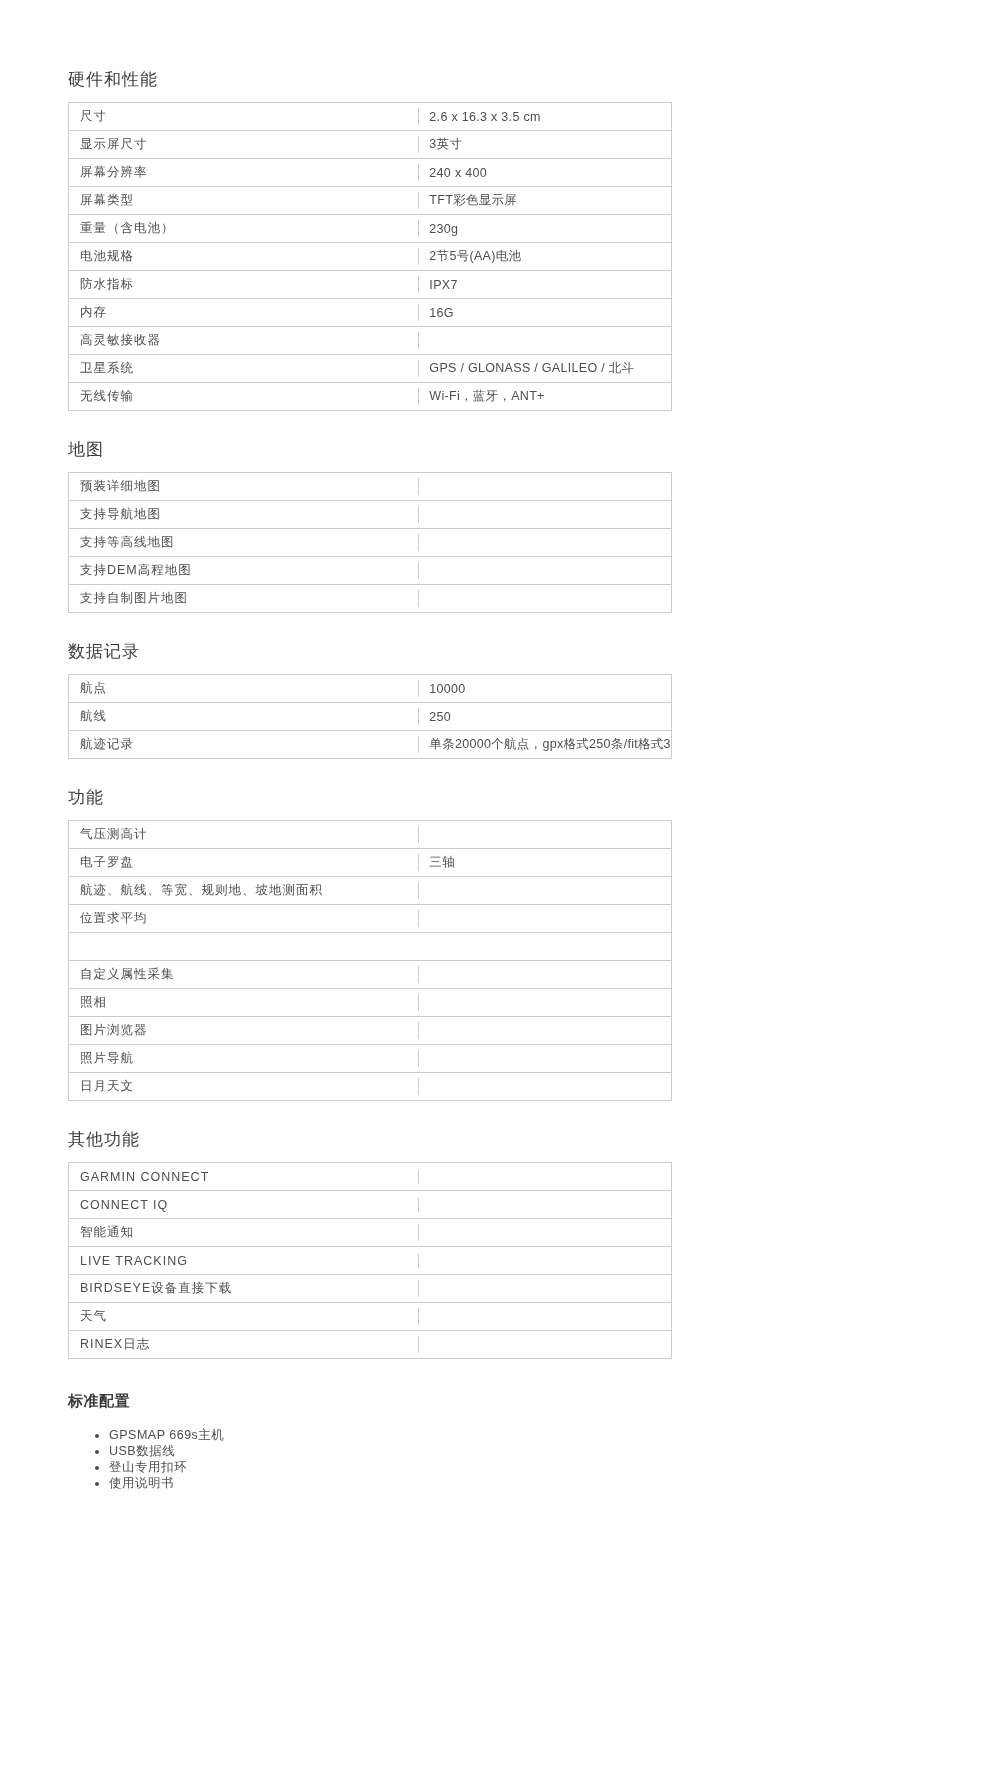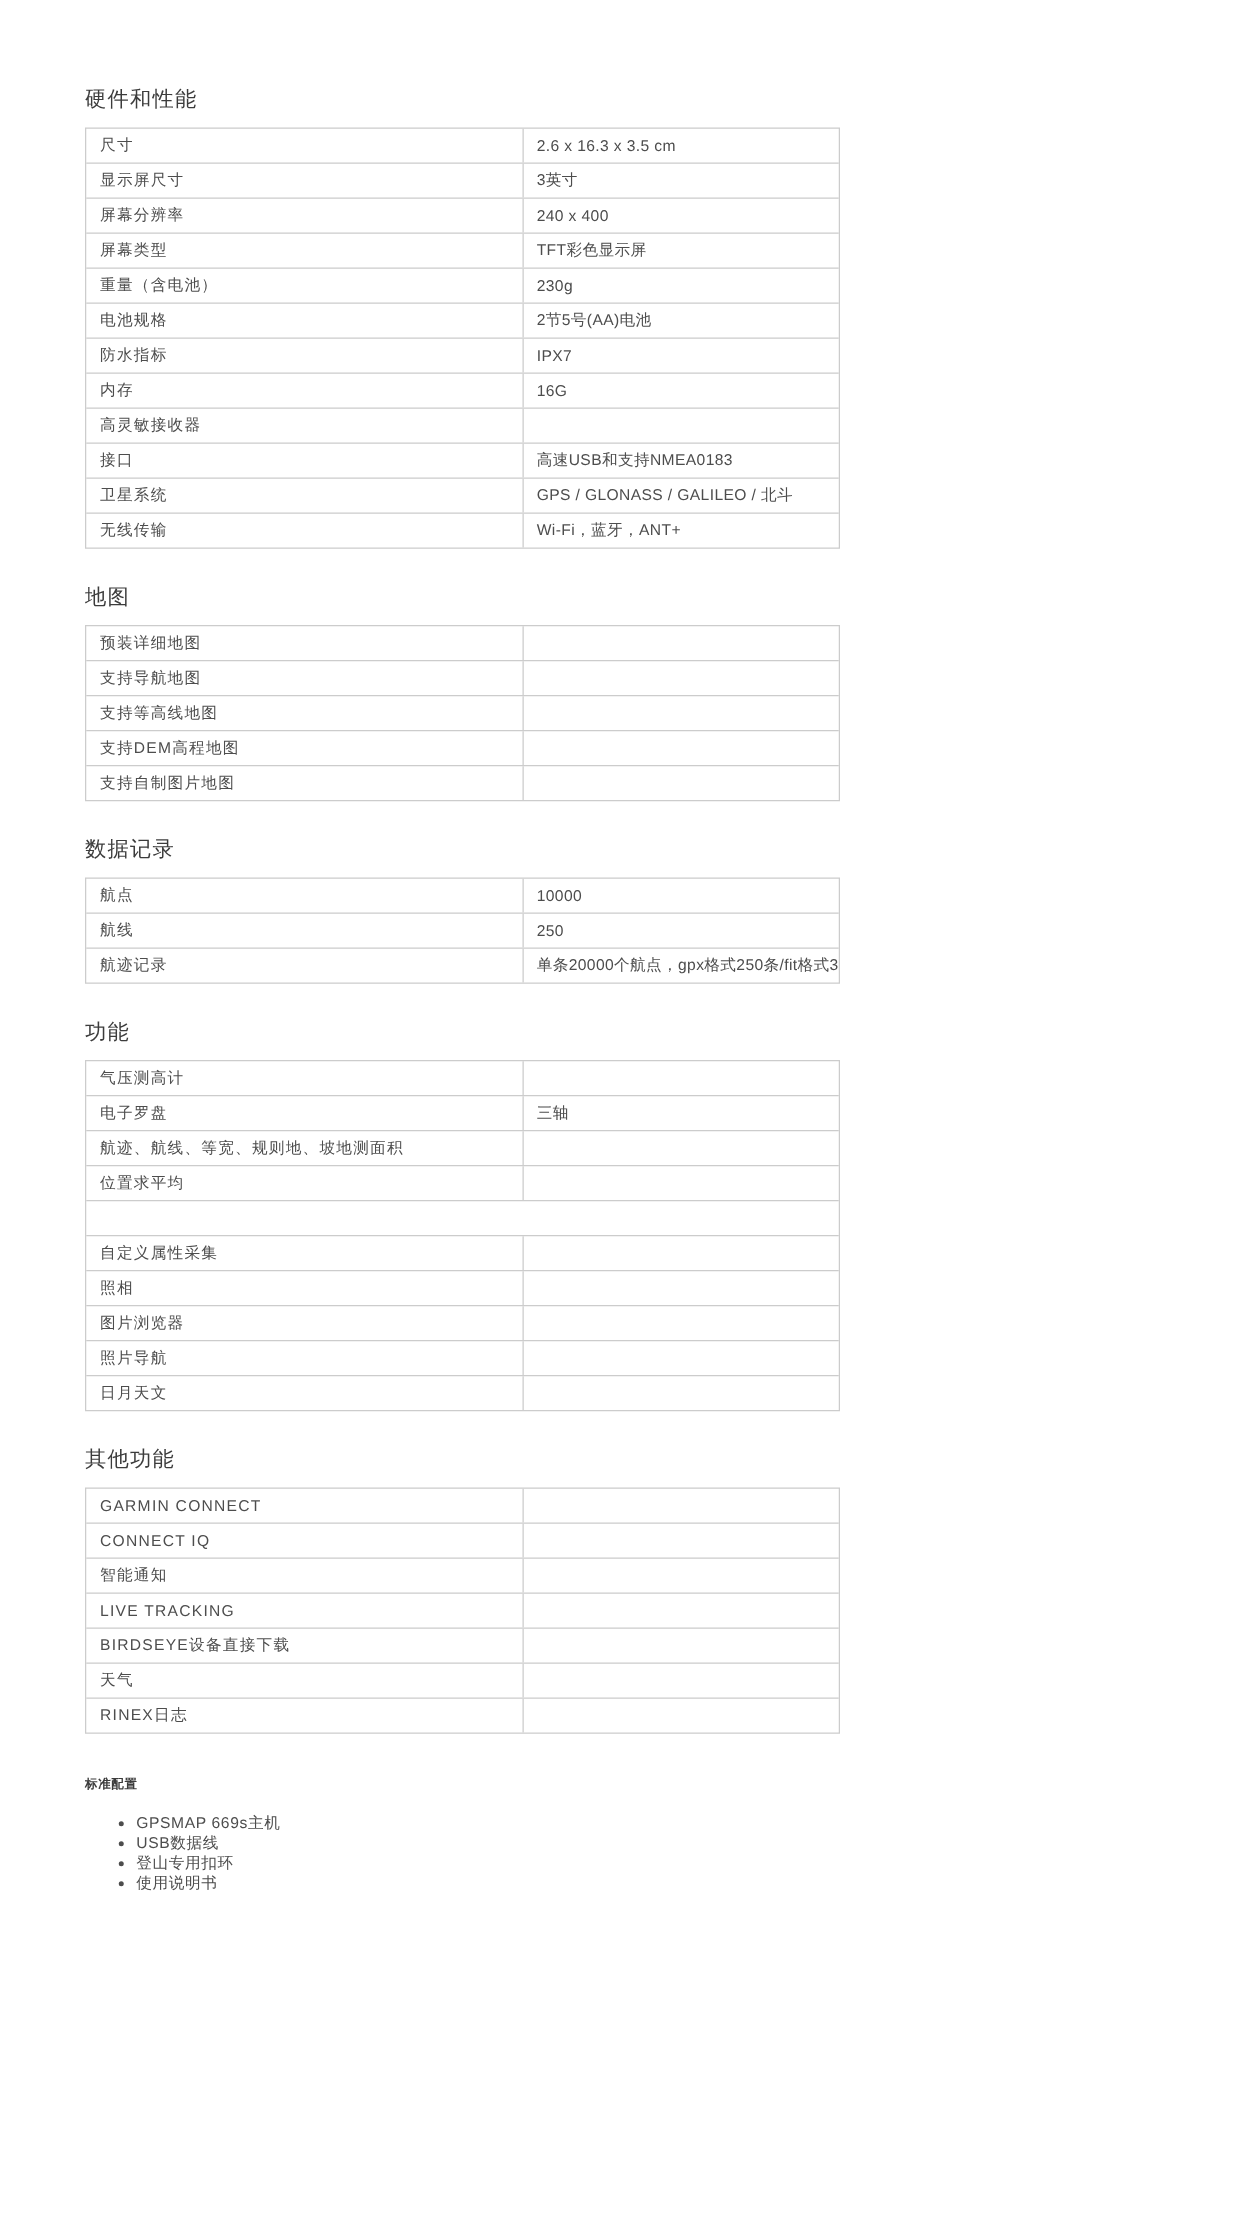--- a/index.html
+++ b/index.html
@@ -28,20 +28,21 @@
     line-height: 24px;
   }
   .spec-table {
     border: 1px solid #cccccc;
     background: #ffffff;
   }
   .spec-row {
     display: flex;
     height: 27px;
     border-top: 1px solid #cccccc;
+    align-items: center;
   }
   .spec-row:first-child { border-top: none; }
   .cell {
     display: flex;
     align-items: center;
     font-size: 12.5px;
     color: #4d4d4d;
     white-space: nowrap;
     overflow: hidden;
     box-sizing: border-box;
@@ -52,21 +53,21 @@
     border-right: 1px solid #cccccc;
     letter-spacing: 1px;
   }
   .cell.value {
     flex: 1;
     padding-left: 10px;
     letter-spacing: 0.3px;
   }
   .config-section { margin-top: 33px; }
   .config-title {
-    font-size: 10px;
+    font-size: 15px;
     font-weight: 700;
     color: #3c3c3c;
     letter-spacing: 0.5px;
     margin: 0 0 13px 0;
   }
   .config-list {
     margin: 16px;
     padding-left: 25px;
     list-style: disc;
   }
@@ -125,24 +126,20 @@
     <div class="cell label">内存</div>
     <div class="cell value">16G</div>
   </div>
 
 
   <div class="spec-row">
     <div class="cell label">高灵敏接收器</div>
     <div class="cell value"></div>
   </div>
 
-  <div class="spec-row">
-    <div class="cell label">接口</div>
-    <div class="cell value">高速USB和支持NMEA0183</div>
-  </div>
 
   <div class="spec-row">
     <div class="cell label">卫星系统</div>
     <div class="cell value">GPS / GLONASS / GALILEO / 北斗</div>
   </div>
 
   <div class="spec-row">
     <div class="cell label">无线传输</div>
     <div class="cell value">Wi-Fi，蓝牙，ANT+</div>
   </div>

